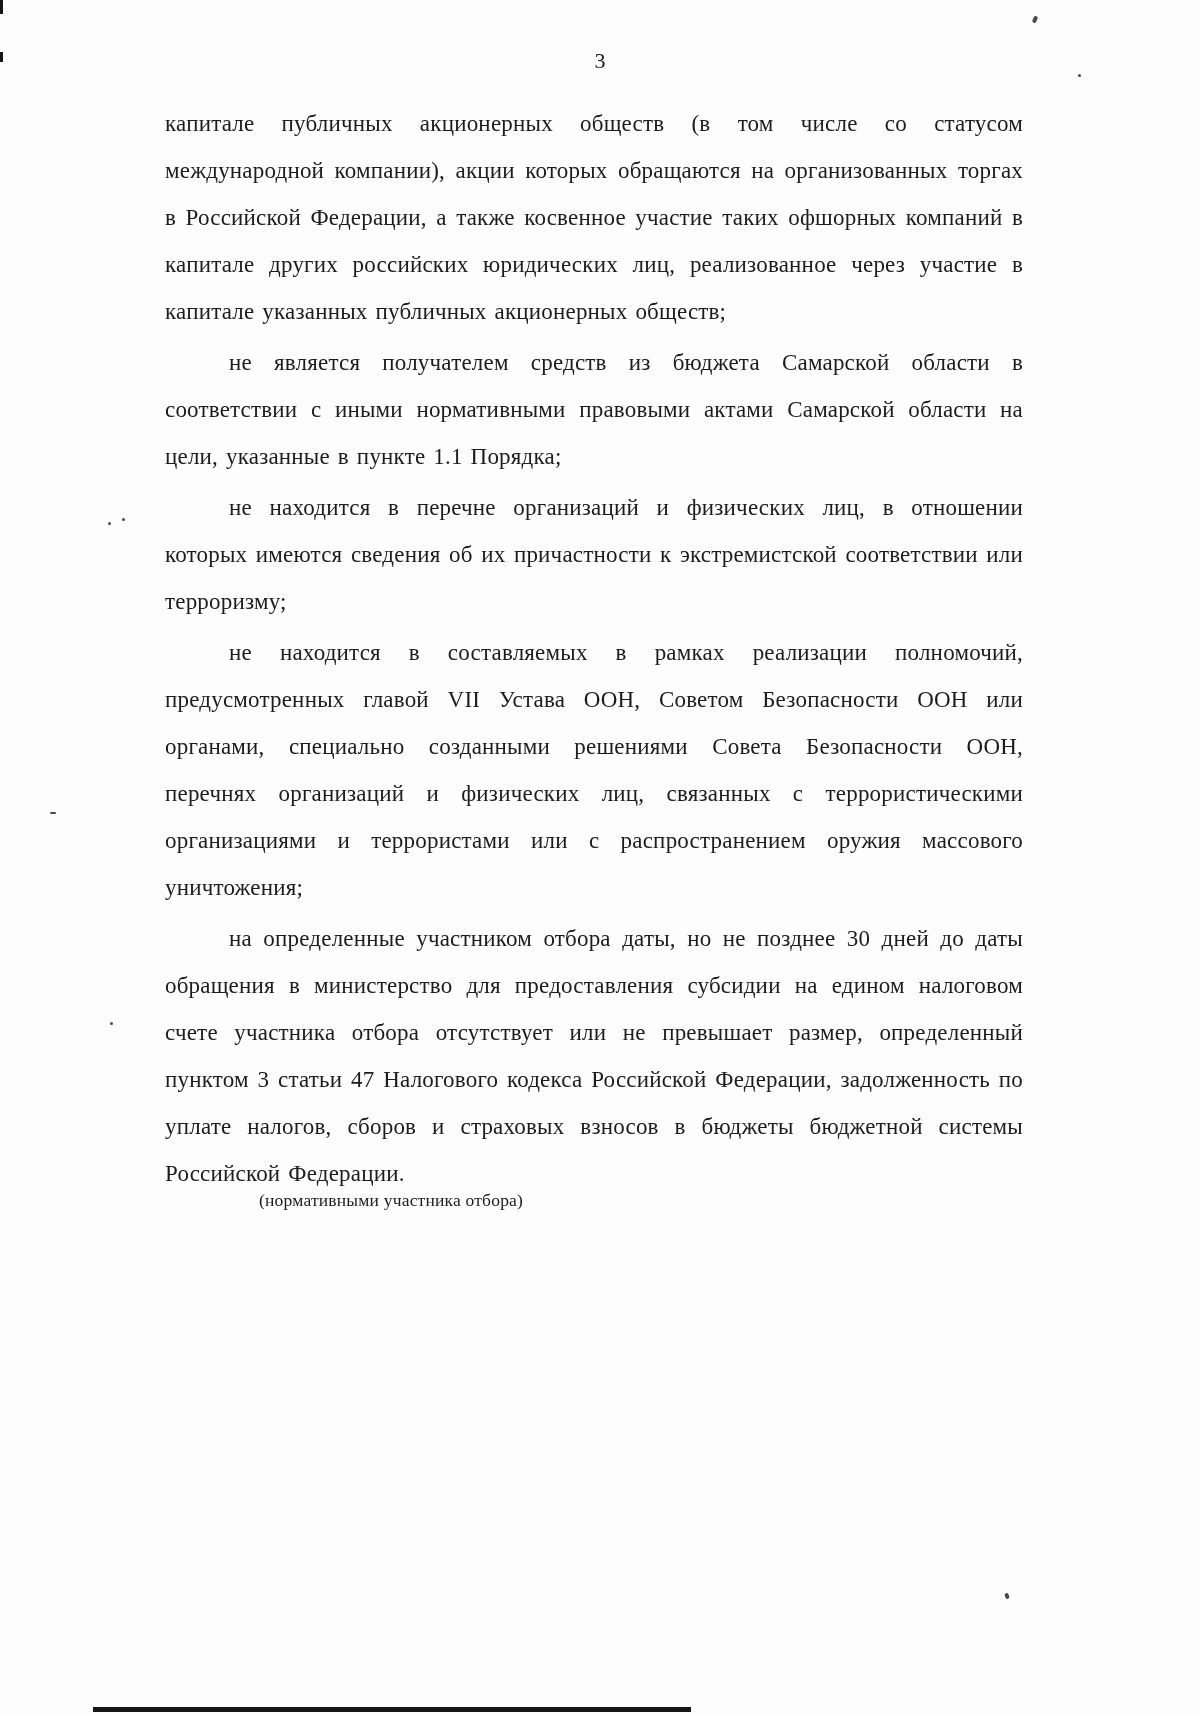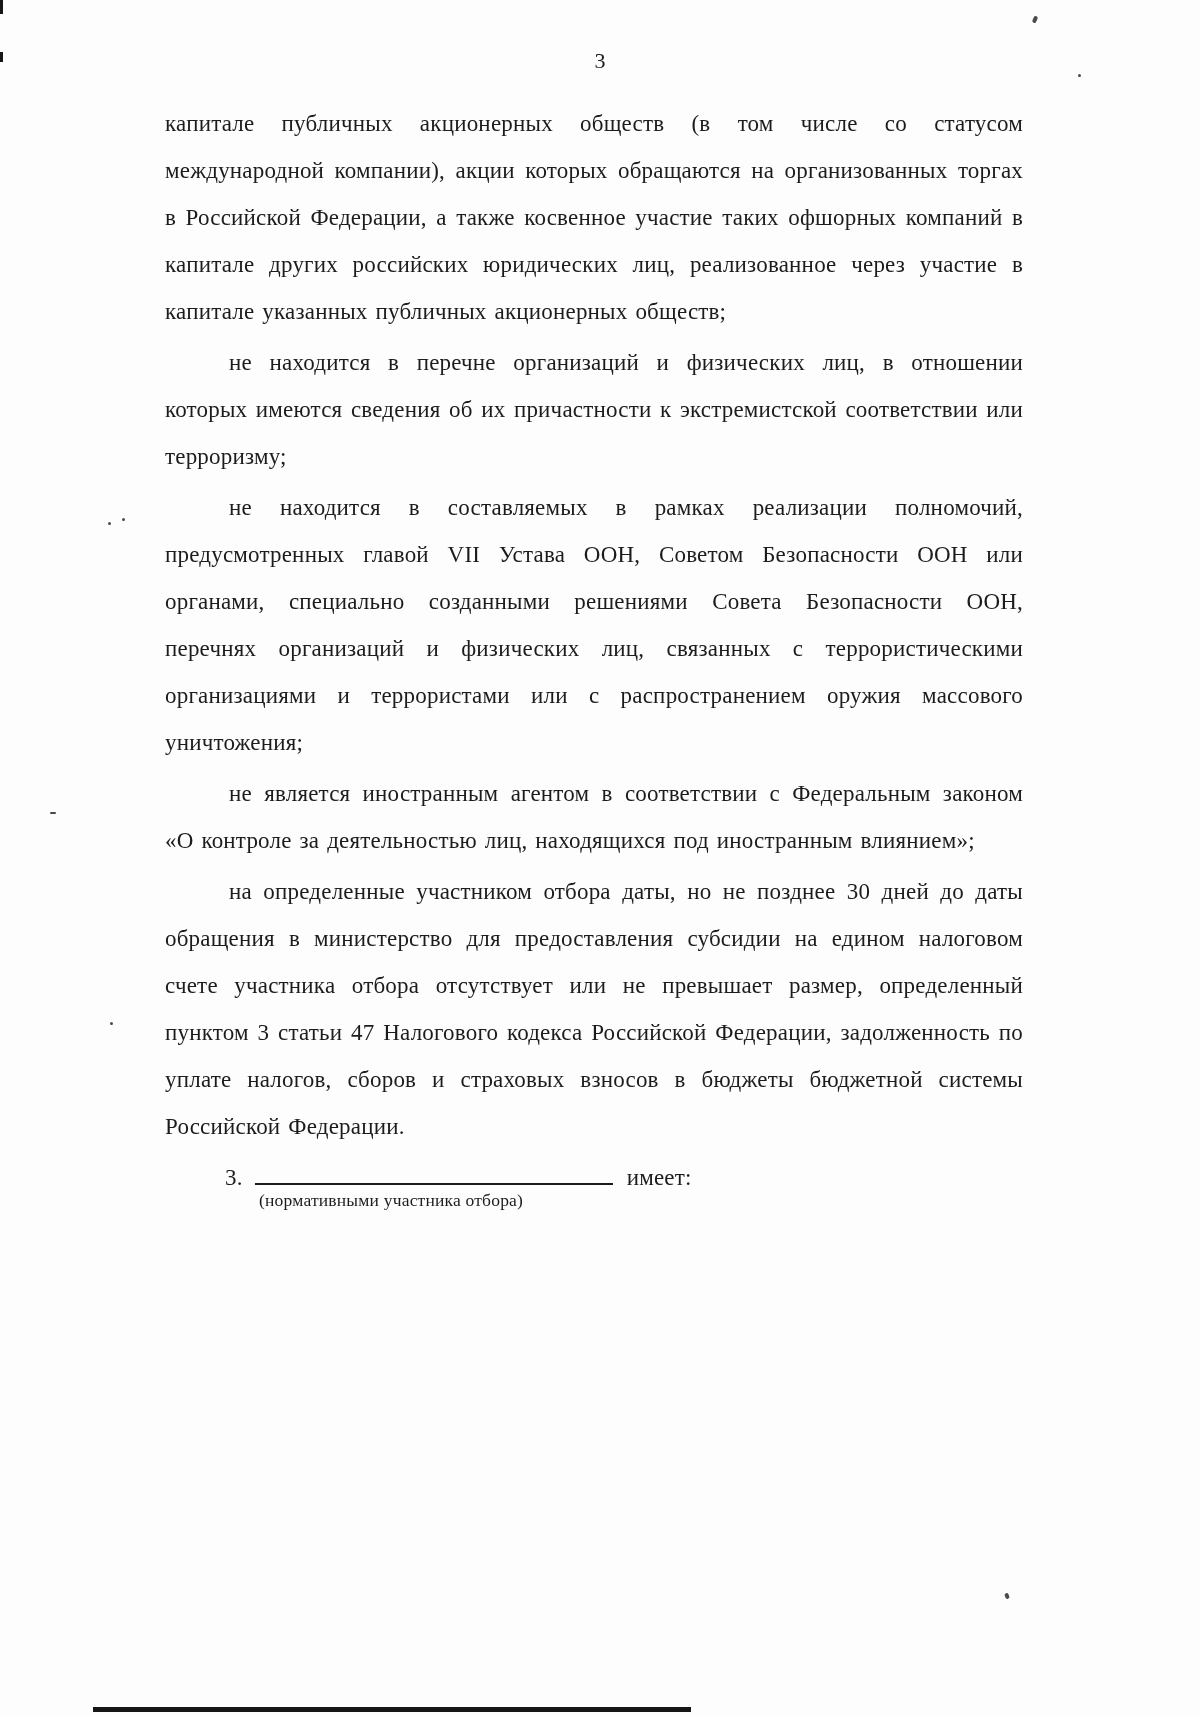--- a/index.html
+++ b/index.html
@@ -65,32 +65,29 @@
 <body>
 
 <div class="page">
 
   <div class="page-number">3</div>
 
   <div class="content">
 
     <p class="para first">капитале публичных акционерных обществ (в том числе со статусом международной компании), акции которых обращаются на организованных торгах в Российской Федерации, а также косвенное участие таких офшорных компаний в капитале других российских юридических лиц, реализованное через участие в капитале указанных публичных акционерных обществ;</p>
 
+    <p class="para">не является получателем средств из бюджета Самарской области в соответствии с иными нормативными правовыми актами Самарской области на цели, указанные в пункте 1.1 Порядка;</p>
 
     <p class="para">не находится в перечне организаций и физических лиц, в отношении которых имеются сведения об их причастности к экстремистской соответствии или терроризму;</p>
 
     <p class="para">не находится в составляемых в рамках реализации полномочий, предусмотренных главой VII Устава ООН, Советом Безопасности ООН или органами, специально созданными решениями Совета Безопасности ООН, перечнях организаций и физических лиц, связанных с террористическими организациями и террористами или с распространением оружия массового уничтожения;</p>
 
-    <p class="para">не является иностранным агентом в соответствии с Федеральным законом «О контроле за деятельностью лиц, находящихся под иностранным влиянием»;</p>
 
     <p class="para">на определенные участником отбора даты, но не позднее 30 дней до даты обращения в министерство для предоставления субсидии на едином налоговом счете участника отбора отсутствует или не превышает размер, определенный пунктом 3 статьи 47 Налогового кодекса Российской Федерации, задолженность по уплате налогов, сборов и страховых взносов в бюджеты бюджетной системы Российской Федерации.</p>
 
-    <p class="form-line">
-      <span>3.</span><span class="blank"></span><span>имеет:</span>
-    </p>
 
     <p class="form-caption">(нормативными участника отбора)</p>
 
 
   </div>
 
   <div class="artifact" style="left: 93px; bottom: 3px; width: 598px; height: 5px;"></div>
   <div class="artifact" style="left: 0; top: 0; width: 3px; height: 14px;"></div>
   <div class="artifact" style="left: 0; top: 52px; width: 3px; height: 10px;"></div>
   <div class="speck" style="left: 1033px; top: 16px; width: 4px; height: 7px; transform: rotate(25deg); border-radius: 2px;"></div>

